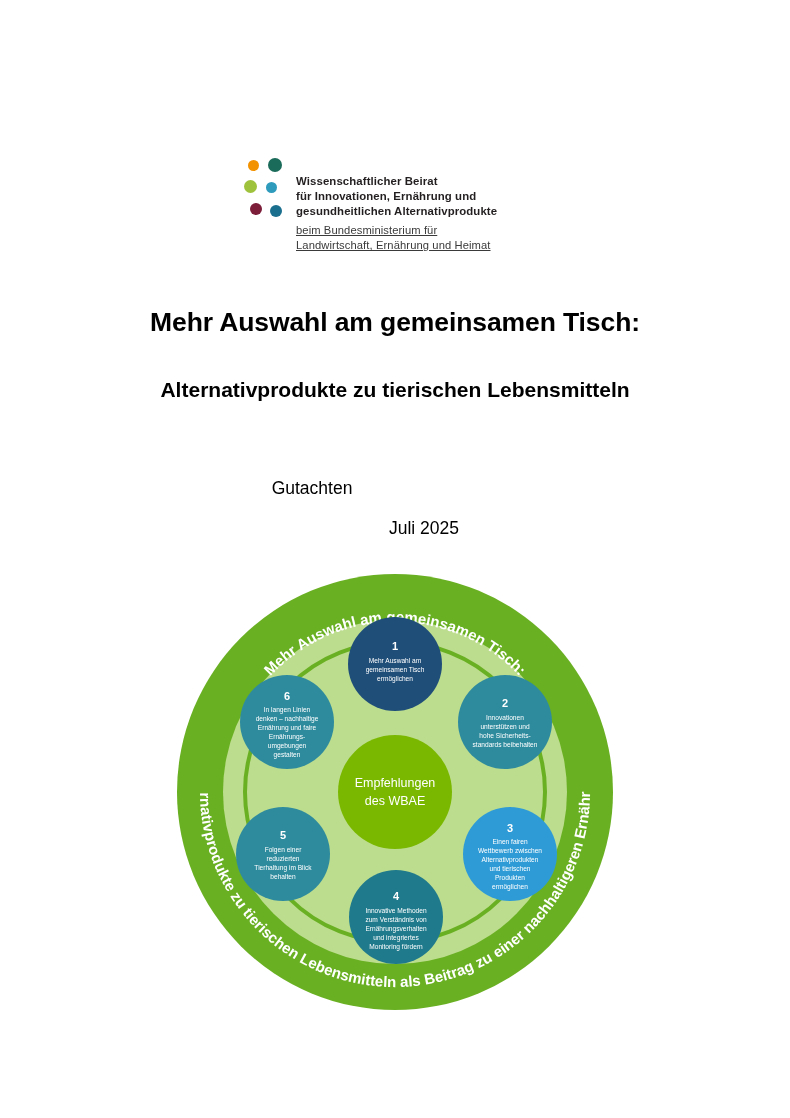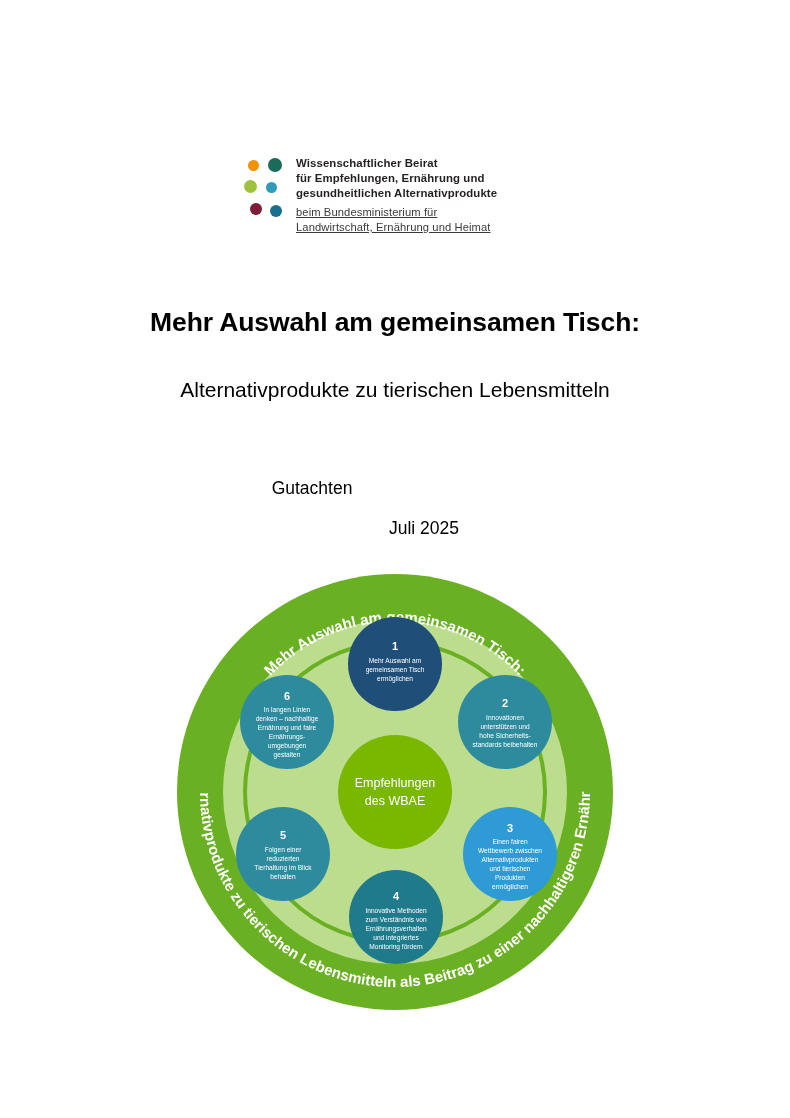--- a/index.html
+++ b/index.html
@@ -18,21 +18,21 @@
 
   
   .logo-block {
     position: absolute;
     left: 238px;
     top: 143px;
     width: 312px;
     height: 128px;
     background: #ffffff;
     display: flex;
-    align-items: flex-start;
+    align-items: center;
   }
   .logo-dots {
     width: 58px;
     height: 100%;
     position: relative;
     flex: none;
   }
   .logo-dots span {
     position: absolute;
     border-radius: 50%;
@@ -67,21 +67,21 @@
     font-weight: bold;
     letter-spacing: -0.1px;
   }
   .title-sub {
     position: absolute;
     left: 0;
     top: 375px;
     width: 790px;
     text-align: center;
     font-size: 21px;
-    font-weight: normal;
+    font-weight: bold;
     line-height: 1.47;
   }
   .doc-type {
     position: absolute;
     left: 0;
     top: 478px;
     width: 624px;
     text-align: center;
     font-size: 17.5px;
   }
@@ -137,21 +137,21 @@
   <div class="logo-dots">
     <span style="left:10px;  top:17px;  width:11px; height:11px; background:#f39200;"></span>
     <span style="left:30px;  top:15px;  width:14px; height:14px; background:#1b6b5a;"></span>
     <span style="left:6px;   top:37px;  width:13px; height:13px; background:#9fc23c;"></span>
     <span style="left:28px;  top:39px;  width:11px; height:11px; background:#2e9bbd;"></span>
     <span style="left: 12px; top: 60px; width: 12px; height: 12px; background: rgb(124, 29, 58);"></span>
     <span style="left: 32px; top: 62px; width: 12px; height: 12px; background: rgb(26, 111, 142);"></span>
   </div>
   <div class="logo-text">
     <div class="l-strong">Wissenschaftlicher Beirat</div>
-    <div class="l-strong">für Empfehlungen, Ernährung und</div>
+    <div class="l-strong">für Innovationen, Ernährung und</div>
     <div class="l-strong">gesundheitlichen Alternativprodukte</div>
     <div class="l-reg" style="margin-top:4px;">beim Bundesministerium für</div>
     <div class="l-reg">Landwirtschaft, Ernährung und Heimat</div>
   </div>
 </div>
 
 <div class="title-main">Mehr Auswahl am gemeinsamen Tisch:</div>
 <div class="title-sub">
   <div>Alternativprodukte zu tierischen Lebensmitteln</div>
 </div>

